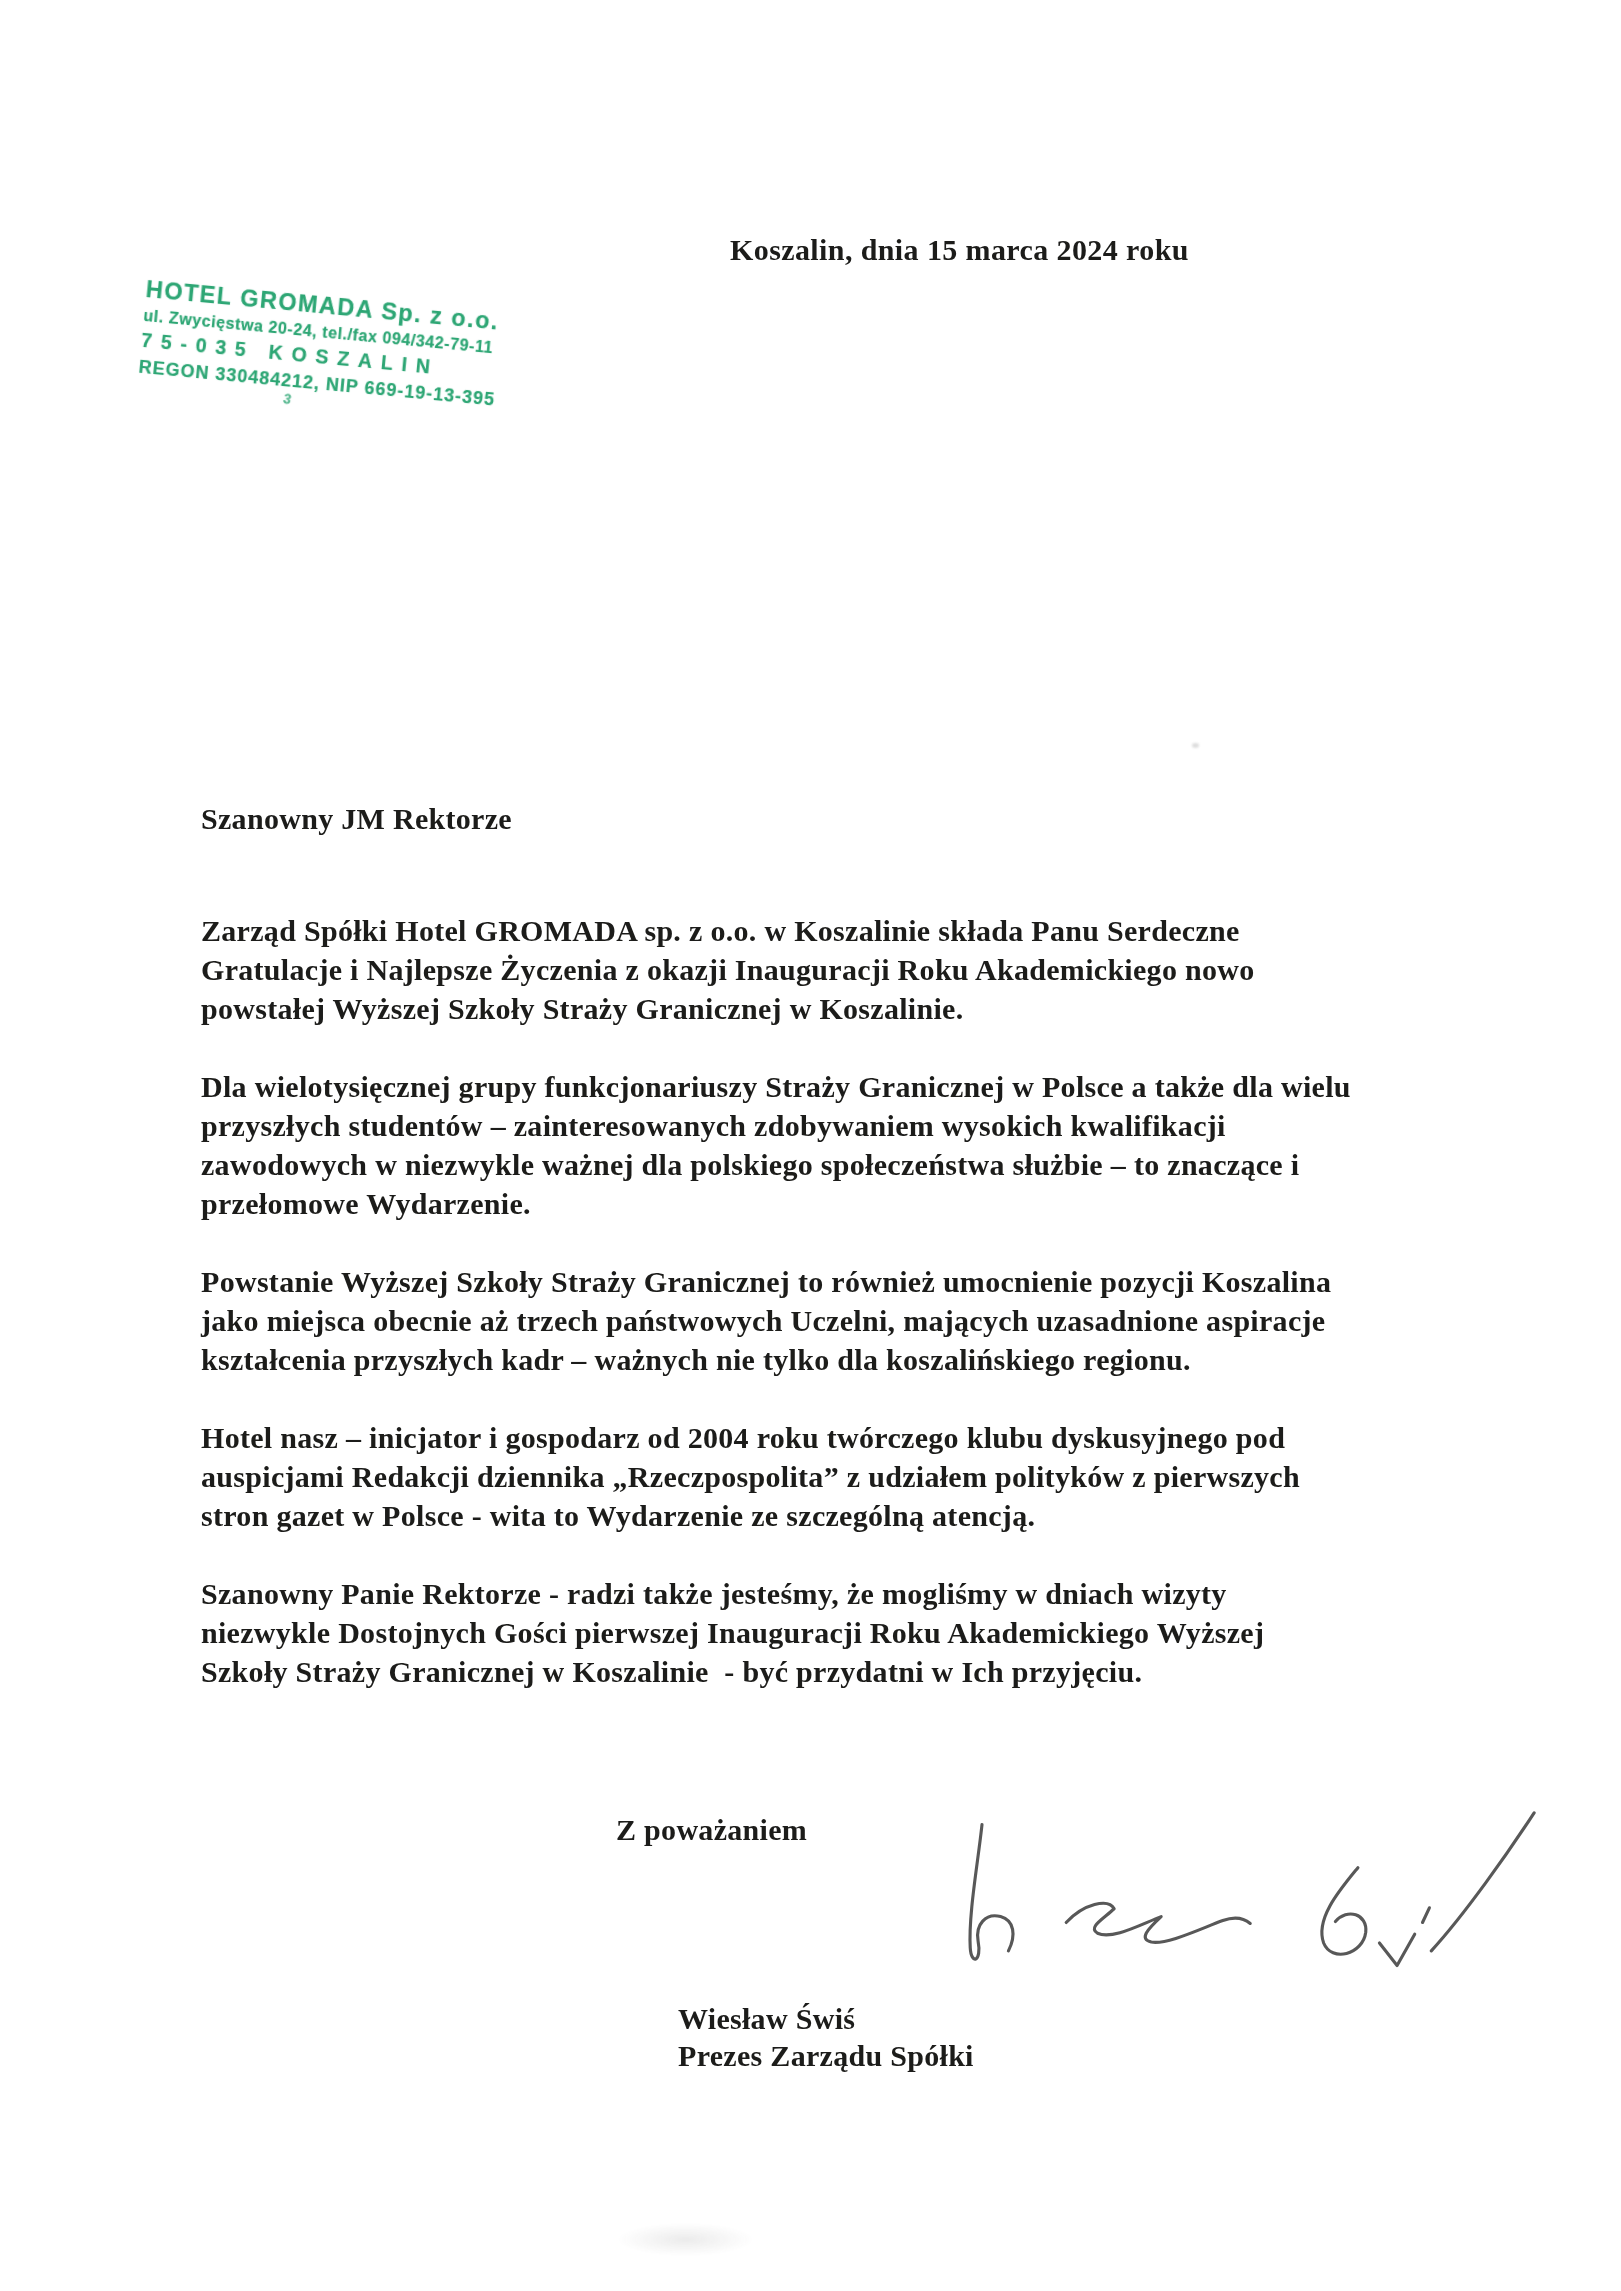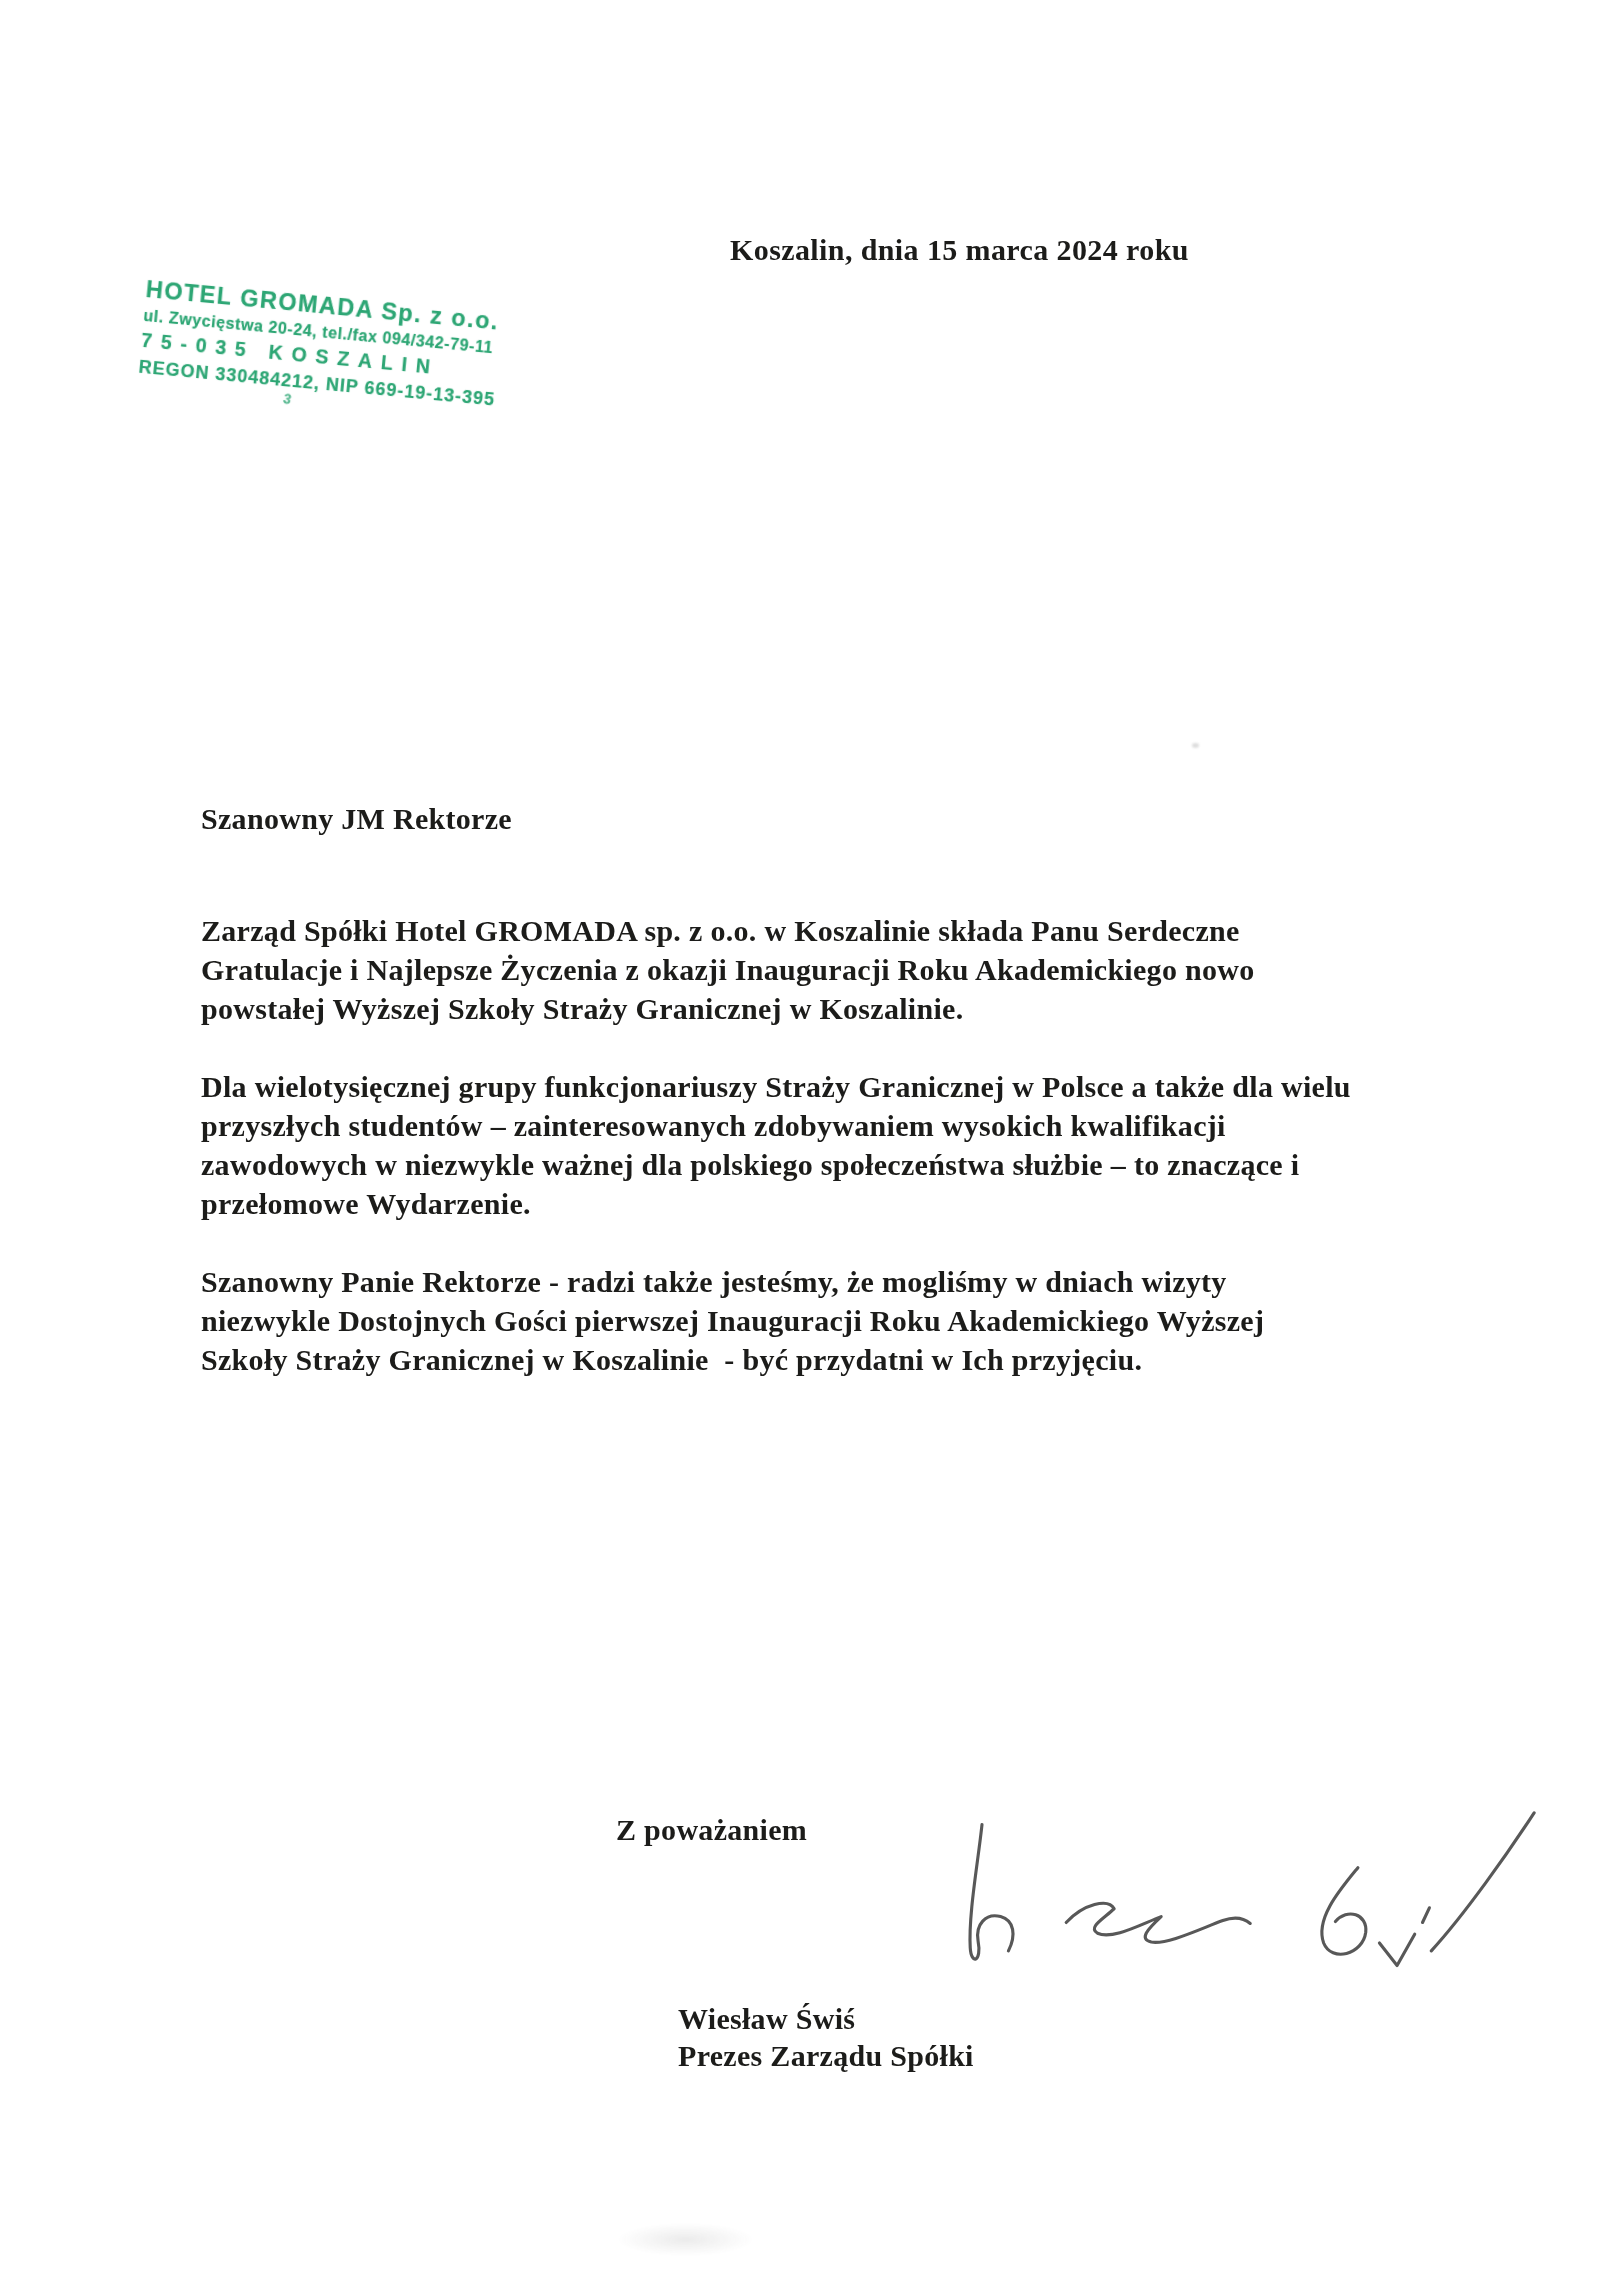--- a/index.html
+++ b/index.html
@@ -137,20 +137,26 @@
   <div class="abs salutation">Szanowny JM Rektorze</div>
 
   <div class="abs body-text">
     <p>Zarząd Spółki Hotel GROMADA sp. z o.o. w Koszalinie składa Panu Serdeczne
 Gratulacje i Najlepsze Życzenia z okazji Inauguracji Roku Akademickiego nowo
 powstałej Wyższej Szkoły Straży Granicznej w Koszalinie.</p>
     <p>Dla wielotysięcznej grupy funkcjonariuszy Straży Granicznej w Polsce a także dla wielu
 przyszłych studentów – zainteresowanych zdobywaniem wysokich kwalifikacji
 zawodowych w niezwykle ważnej dla polskiego społeczeństwa służbie – to znaczące i
 przełomowe Wydarzenie.</p>
+    <p>Powstanie Wyższej Szkoły Straży Granicznej to również umocnienie pozycji Koszalina
+jako miejsca obecnie aż trzech państwowych Uczelni, mających uzasadnione aspiracje
+kształcenia przyszłych kadr – ważnych nie tylko dla koszalińskiego regionu.</p>
+    <p>Hotel nasz – inicjator i gospodarz od 2004 roku twórczego klubu dyskusyjnego pod
+auspicjami Redakcji dziennika „Rzeczpospolita” z udziałem polityków z pierwszych
+stron gazet w Polsce - wita to Wydarzenie ze szczególną atencją.</p>
     <p>Szanowny Panie Rektorze - radzi także jesteśmy, że mogliśmy w dniach wizyty
 niezwykle Dostojnych Gości pierwszej Inauguracji Roku Akademickiego Wyższej
 Szkoły Straży Granicznej w Koszalinie  - być przydatni w Ich przyjęciu.</p>
   </div>
 
   <div class="abs valediction">Z poważaniem</div>
 
   <div class="abs signature">
     <svg width="637" height="186" viewBox="0 0 650 190">
       <path class="pen" d="M64,20 C60,58 50,112 52,146 C53,164 64,160 60,139 C57,122 68,110 83,114 C97,118 99,133 91,149"></path>

